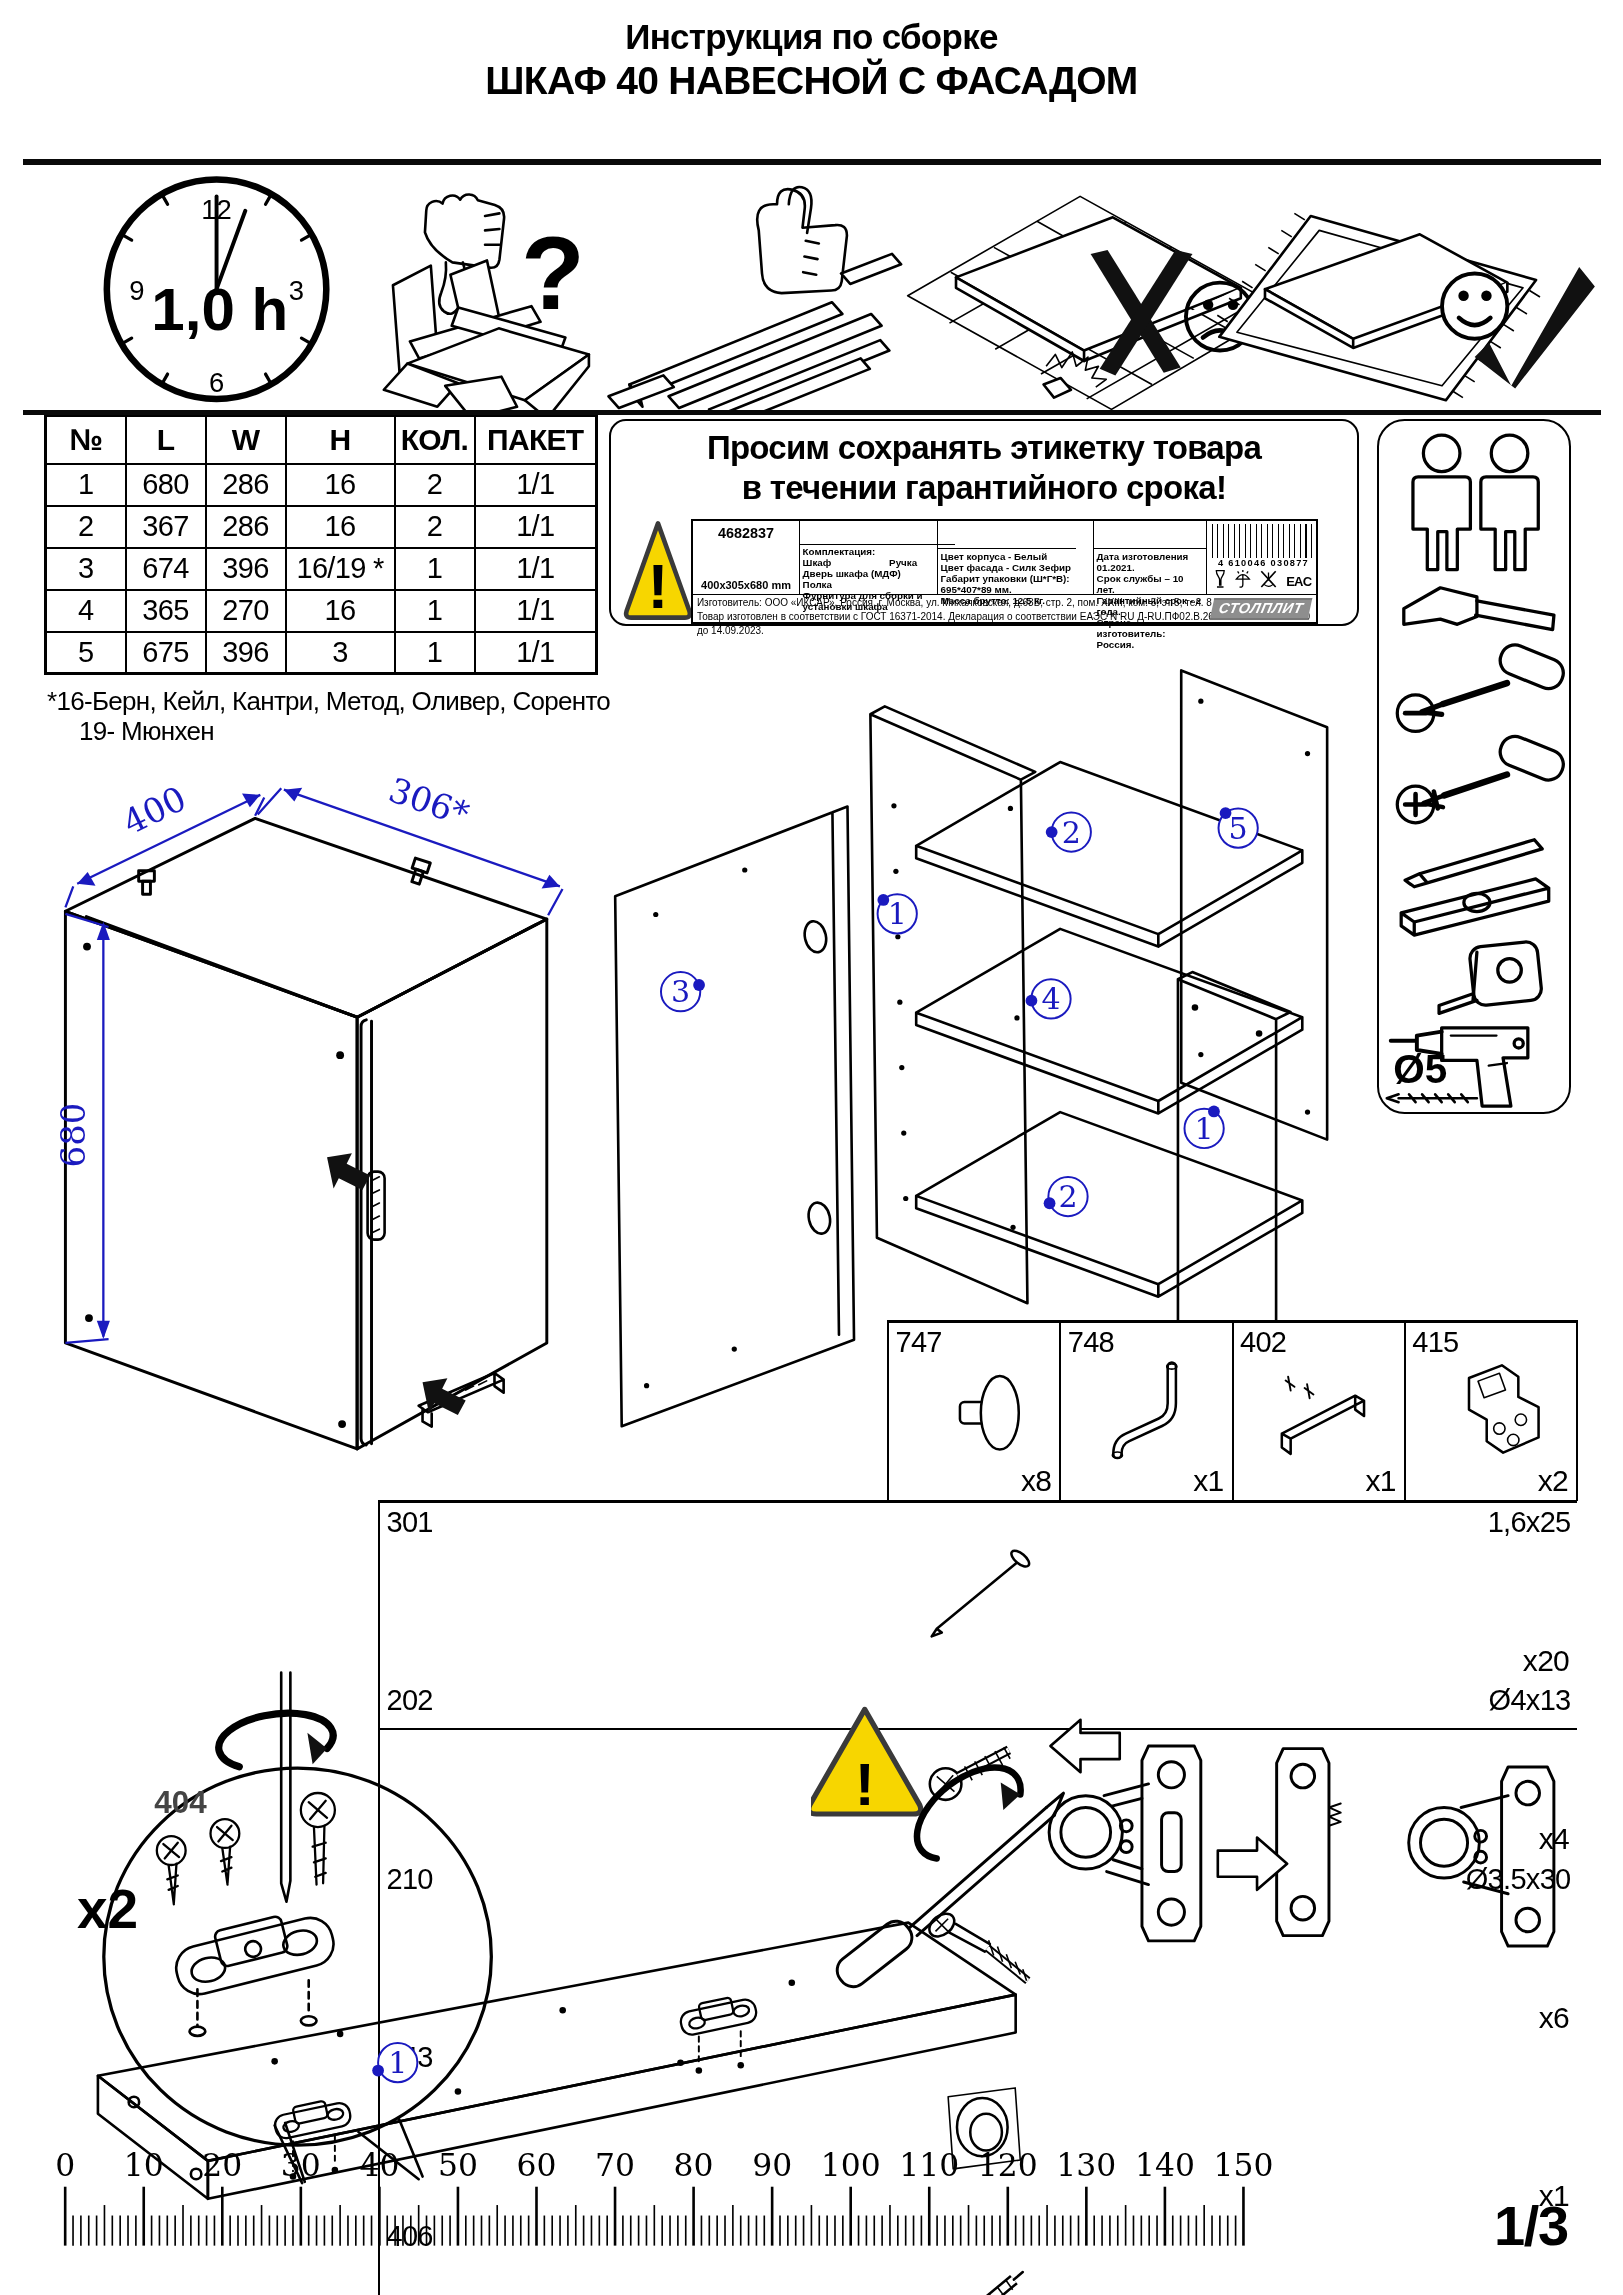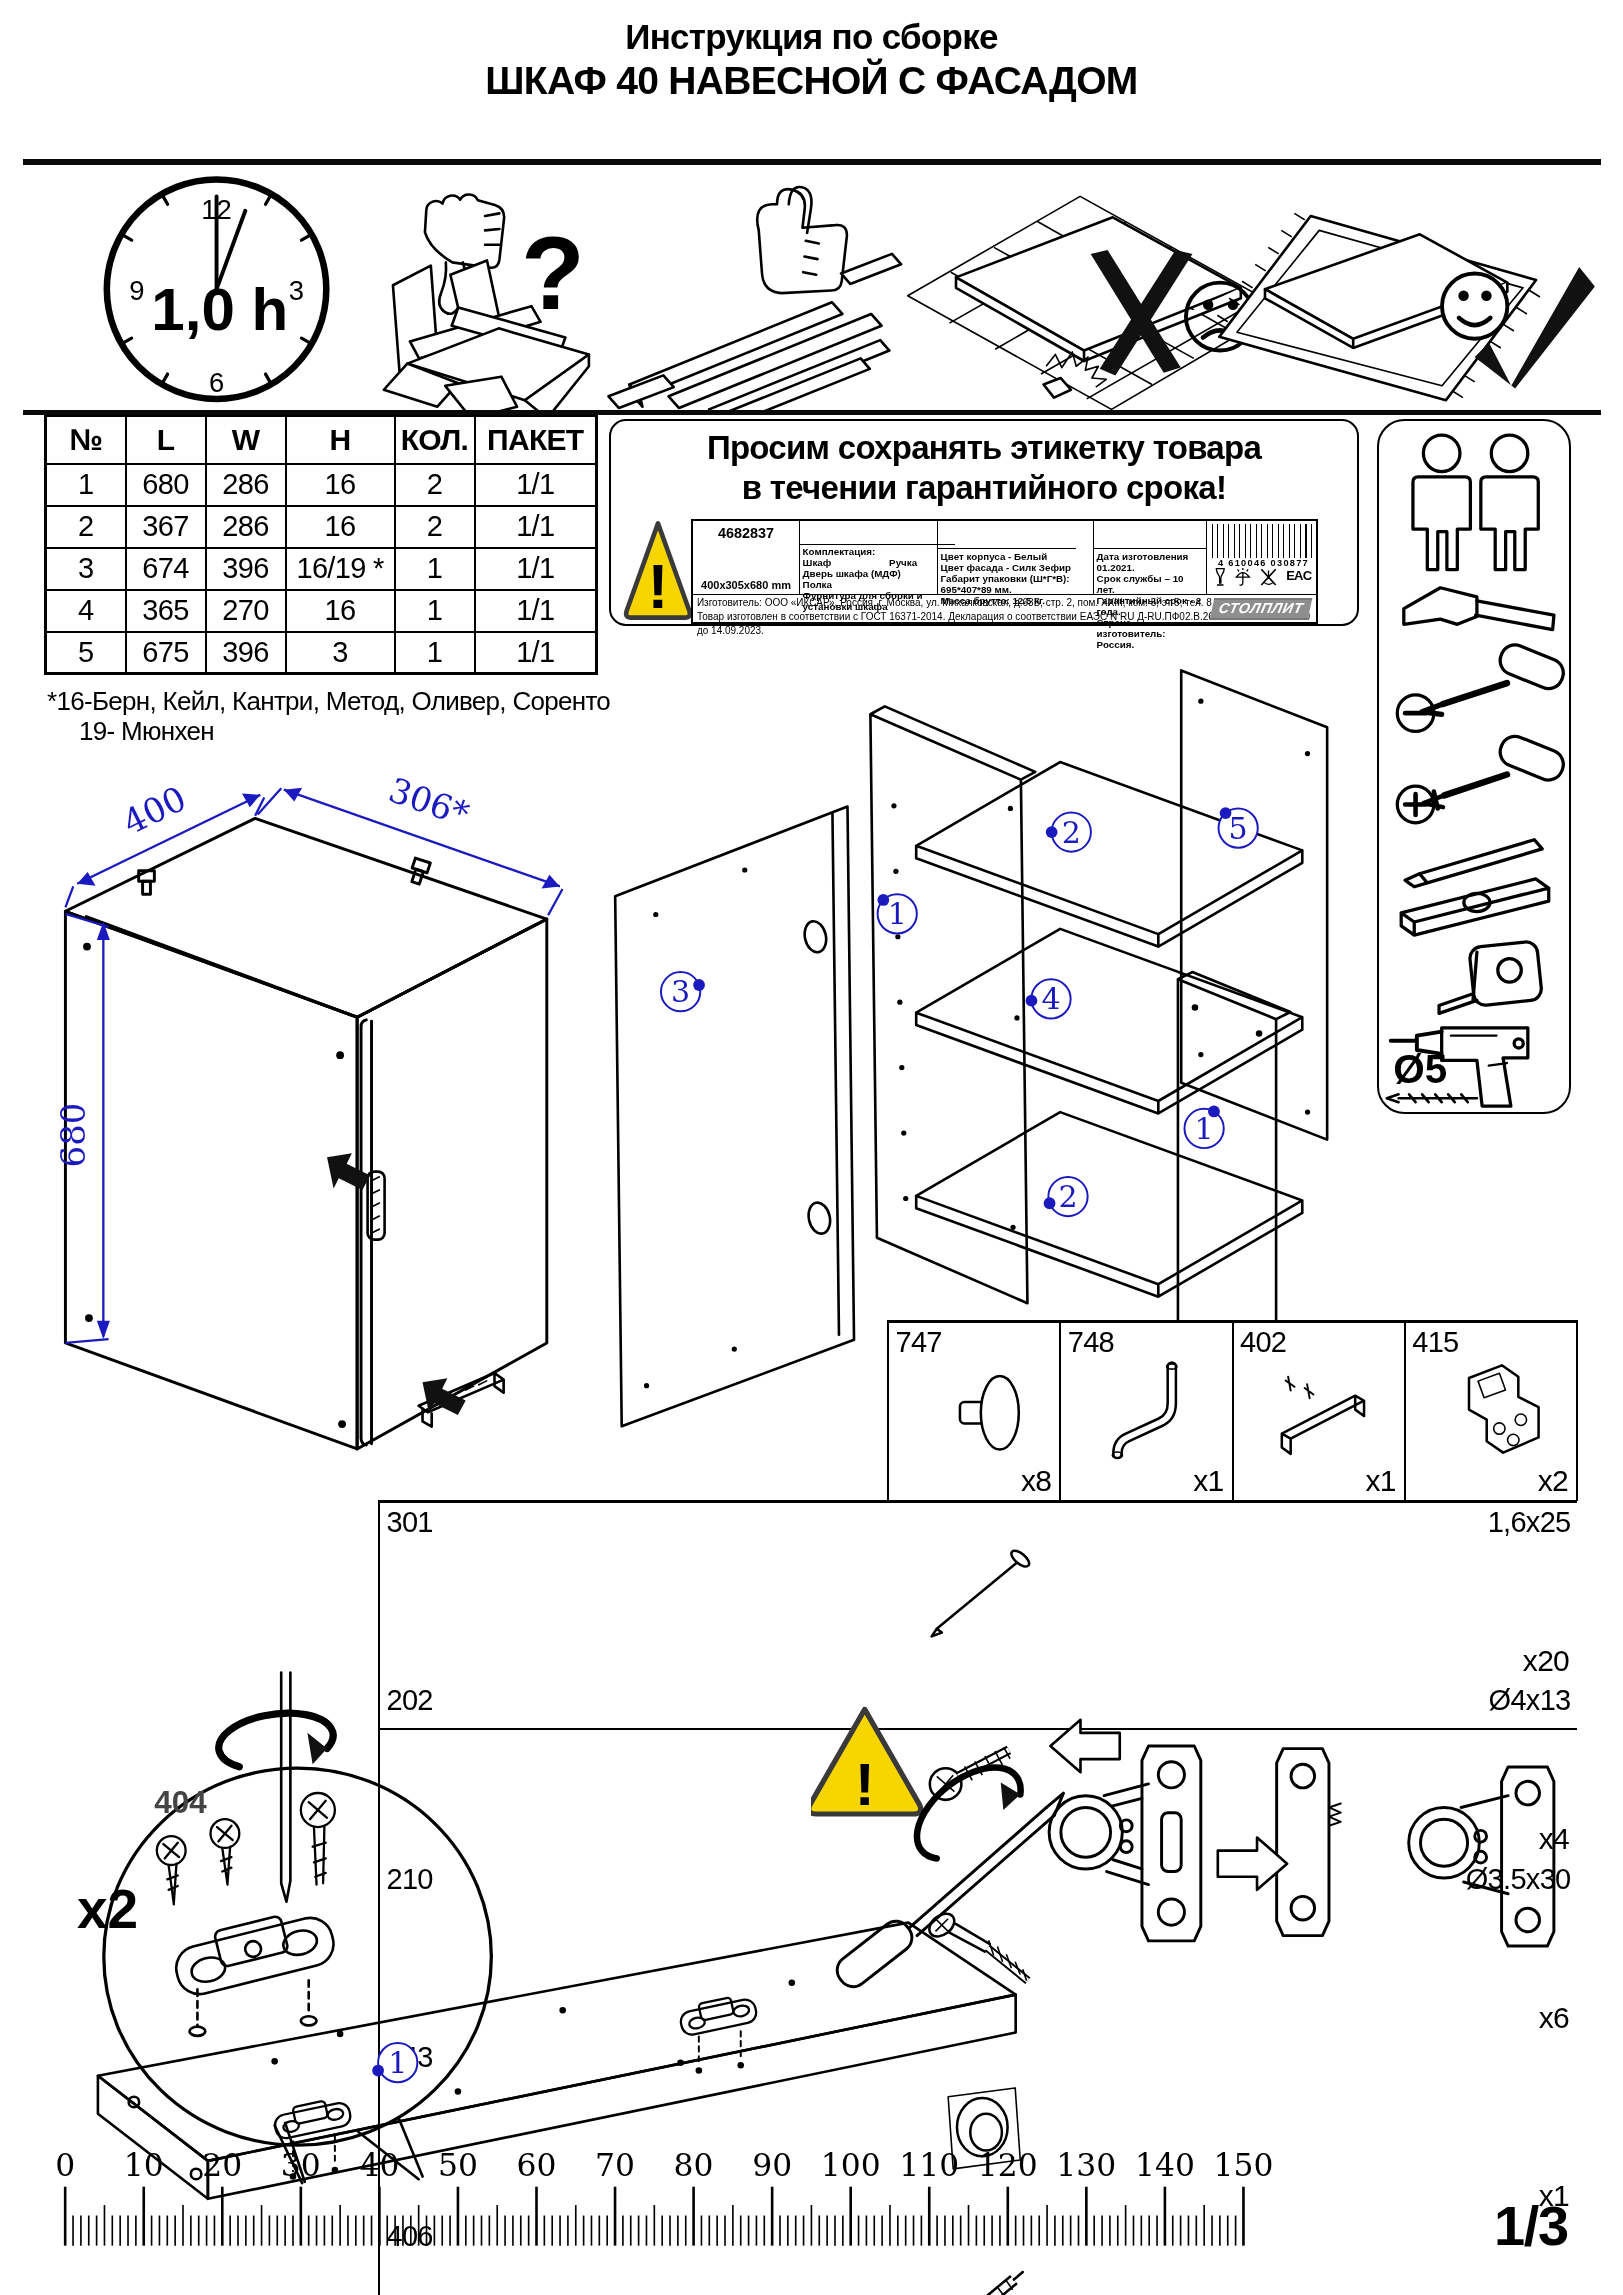--- a/index.html
+++ b/index.html
@@ -261,21 +261,21 @@
       <div class="lbl-small" style="padding:2px 2.6px 0 2.6px;">
         <div>Дата изготовления 01.2021.</div>
         <div>Срок службы – 10 лет.</div>
         <div>Гарантийный срок - 2 года.</div>
         <div>Страна-изготовитель: Россия.</div>
       </div>
     </div>
     <div class="lbl-col" style="left:513px;width:114px;border-right:none;">
       <div id="barcode" style="margin:2.6px 5.2px 0 5.2px;"></div>
       <div style="text-align:center;font-size:9.2px;font-weight:700;letter-spacing:1.3px;">4 610046 030877</div>
-      <div style="display:flex;align-items:flex-start;justify-content:space-around;height:21px;padding:0 3.9px;">
+      <div style="display:flex;align-items:flex-end;justify-content:space-around;height:21px;padding:0 3.9px;">
         <svg width="10.5" height="18.3" viewBox="0 0 16 28">
             <path d="M1,1 h14 M8,1 v0 M2,1 c0,8 5,9 5,14 v9 M14,1 c0,8 -5,9 -5,14 v9 M3,26 h10" fill="none" stroke="#000" stroke-width="2"></path>
           </svg>
         <svg width="15.7" height="18.3" viewBox="0 0 24 28">
             <path d="M2,14 q10,-14 20,0 Z M12,6 v16 q0,5 -5,4 M4,2 l2,3 M12,0 v3 M20,2 l-2,3" fill="none" stroke="#000" stroke-width="2"></path>
           </svg>
         <svg width="17" height="18.3" viewBox="0 0 26 28">
             <path d="M6,22 q7,6 14,0 M13,4 v12" fill="none" stroke="#000" stroke-width="2"></path>
             <path d="M2,2 L24,26 M24,2 L2,26" stroke="#000" stroke-width="2.5"></path>
           </svg>

